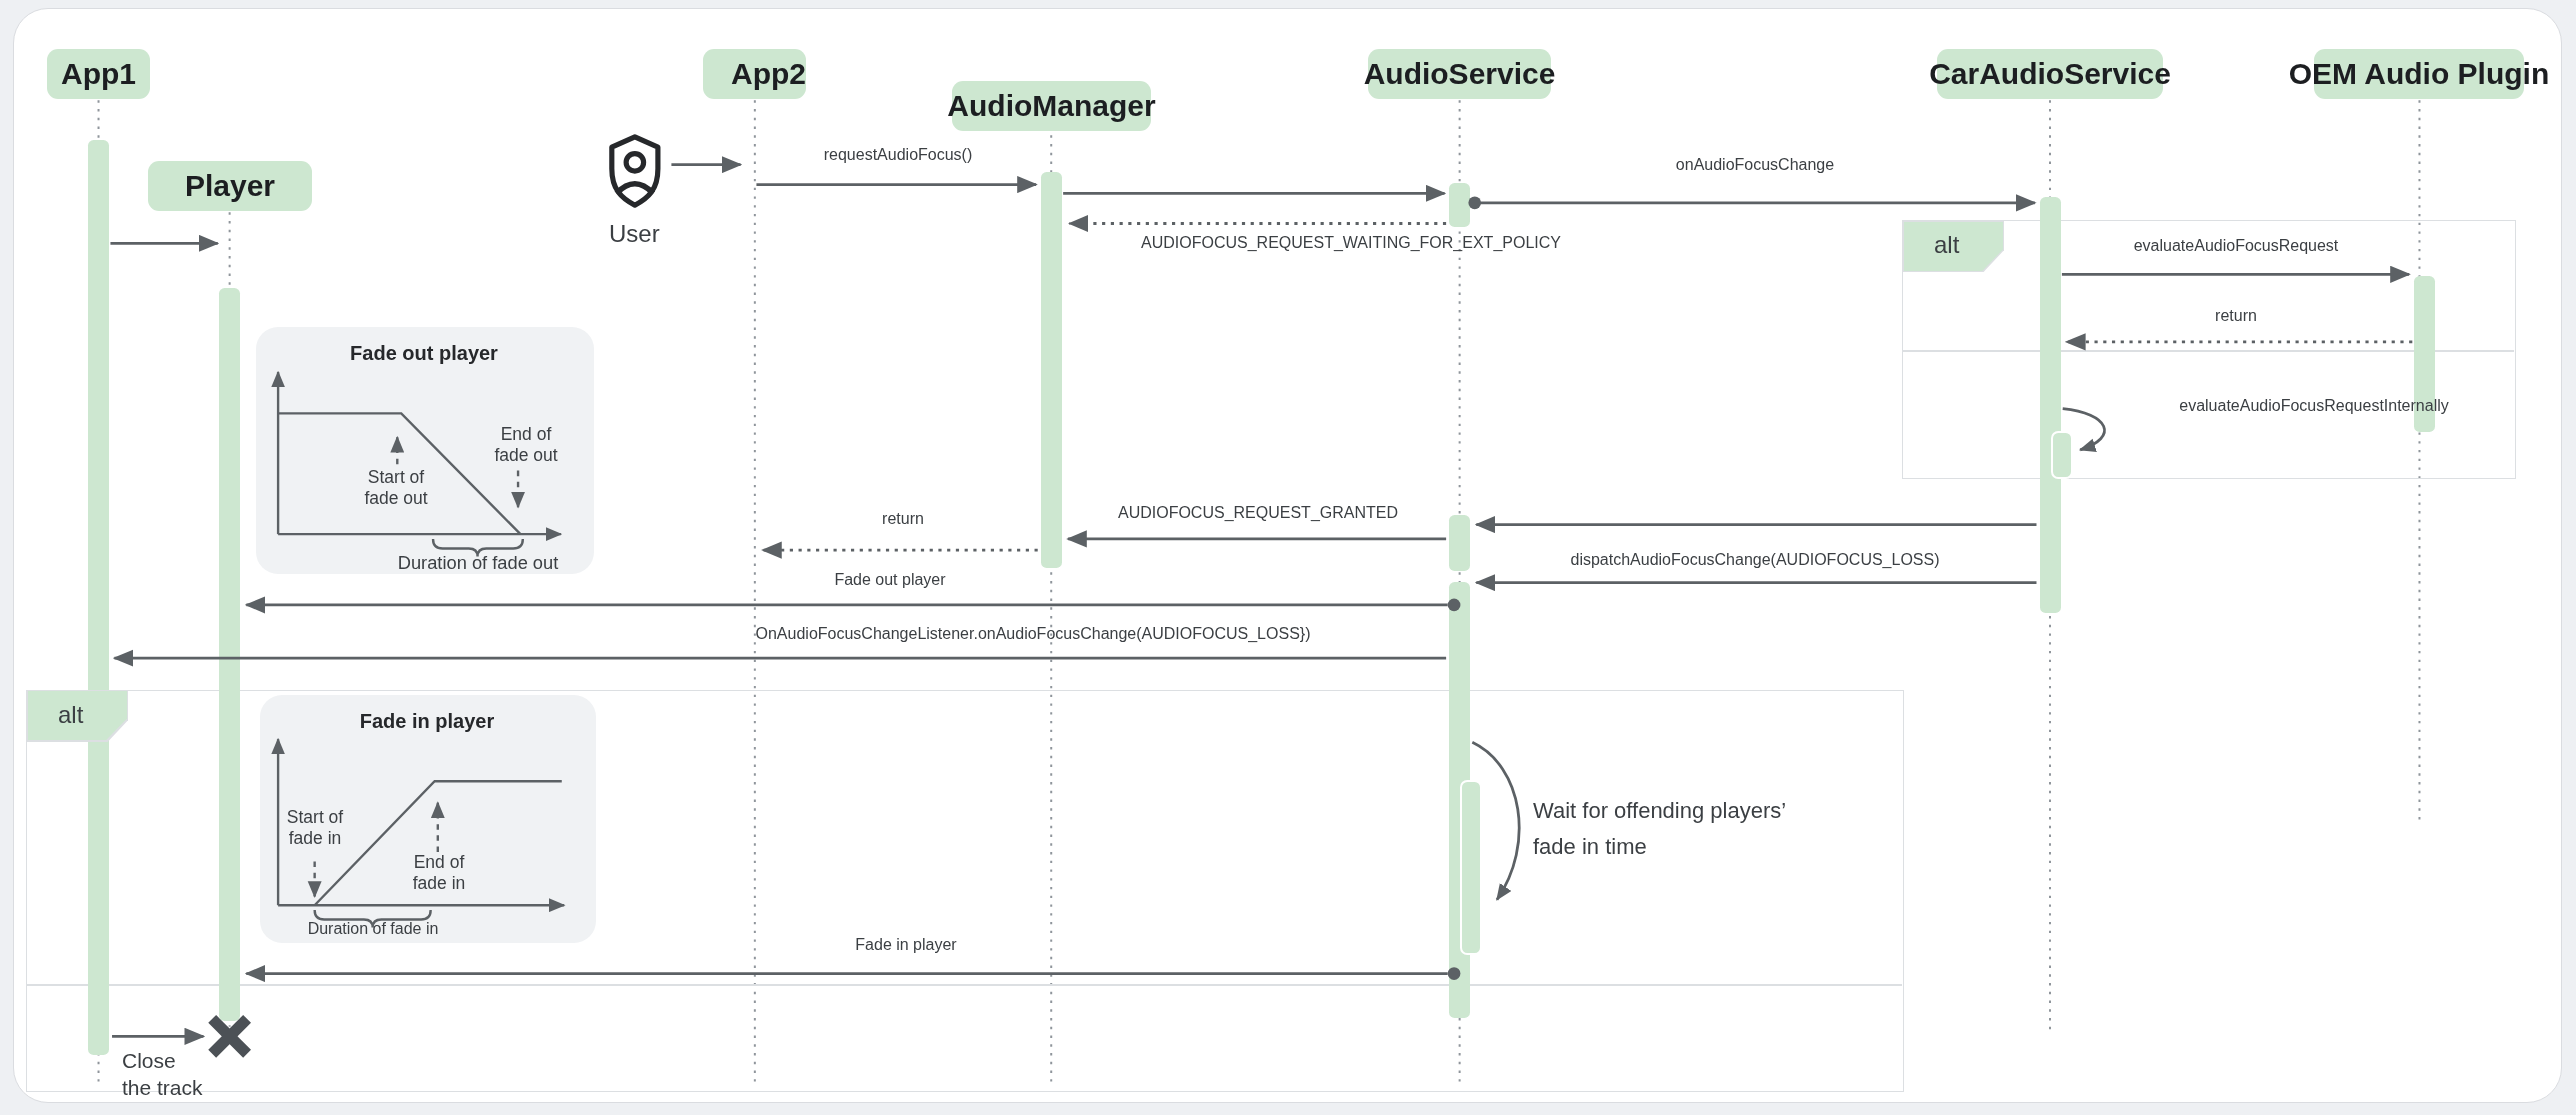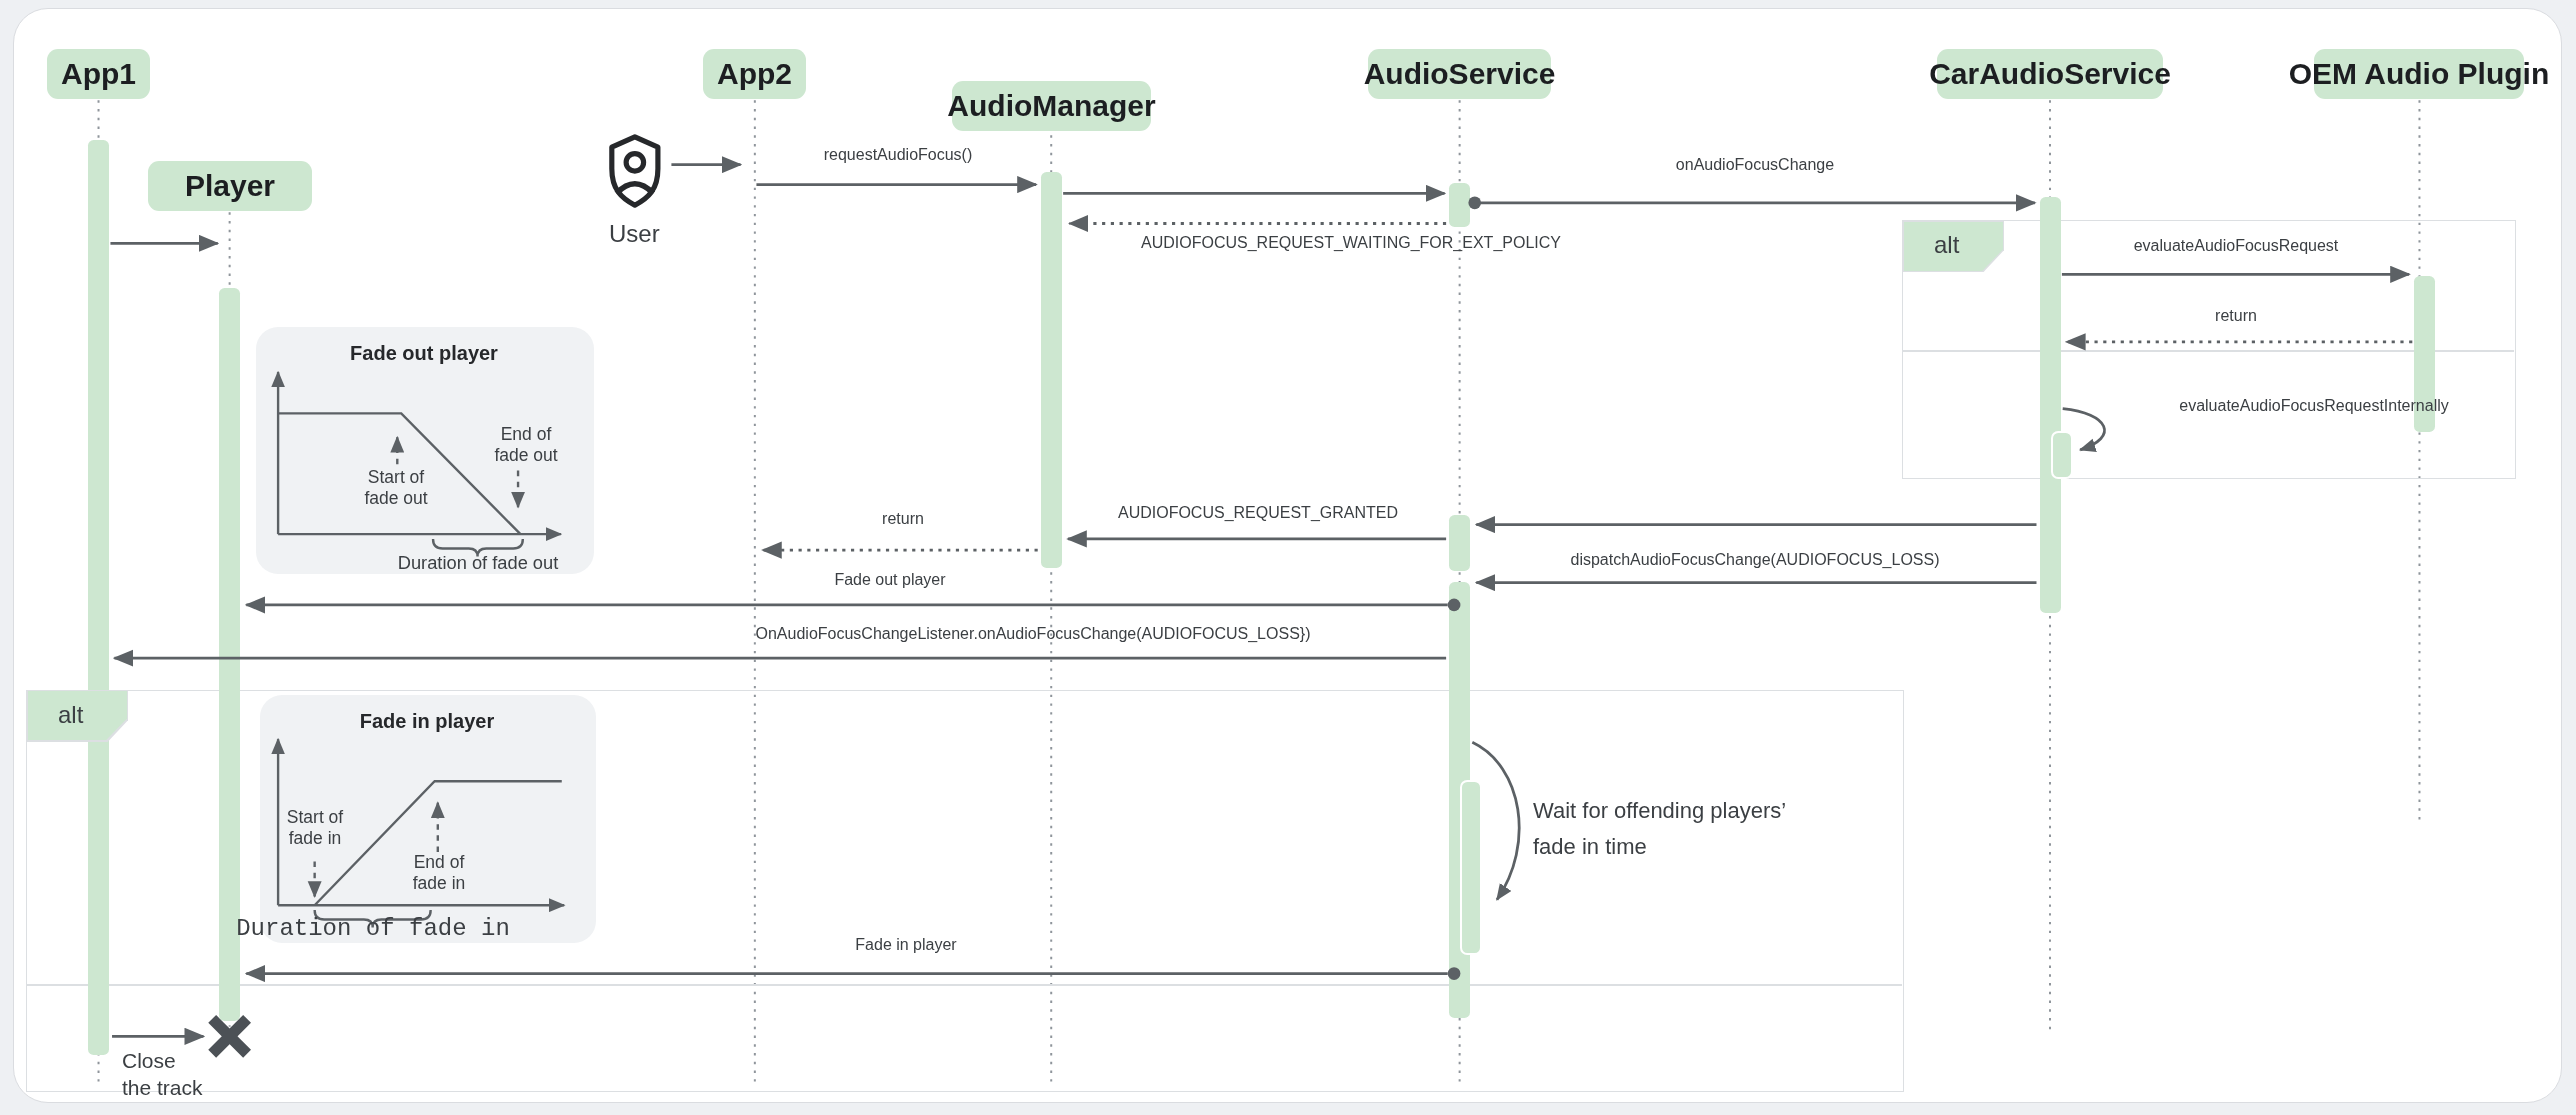--- a/index.html
+++ b/index.html
@@ -74,21 +74,21 @@
   <div class="bar" style="left:2040px;top:197px;height:416px;"></div>
   <div class="bar inner" style="left:2051px;top:431px;height:48px;"></div>
   <div class="bar" style="left:2414px;top:276px;height:156px;"></div>
 
   <div class="actor" style="left:47px;top:49px;width:103px;height:50px;">
     <span>App1</span>
     </div>
   <div class="actor" style="left:148px;top:161px;width:164px;height:50px;">
     <span>Player</span>
     </div>
-  <div class="actor" style="left:703px;top:49px;width:103px;height:50px;">
+  <div class="actor" style="left:703px;top:49px;width:103px;height:50px;justify-content:flex-end;">
     <span>App2</span>
     </div>
   <div class="actor" style="left:952px;top:49px;width:199px;height:50px;margin-top:32px;">
     <span>AudioManager</span>
     </div>
   <div class="actor" style="left:1368px;top:49px;width:183px;height:50px;">
     <span>AudioService</span>
     </div>
   <div class="actor" style="left:1937px;top:49px;width:226px;height:50px;">
     <span>CarAudioService</span>
@@ -202,15 +202,15 @@
 
   <div class="itit" style="left:427px;top:710px;">Fade in player</div>
   <div class="ilab" style="left:315px;top:807px;">
     <div>Start of</div>
     <div>fade in</div>
   </div>
   <div class="ilab" style="left:439px;top:852px;">
     <div>End of</div>
     <div>fade in</div>
   </div>
-  <div class="ilab" style="left:373px;top:919px;font-size:24px;font-family:Liberation Mono, monospace;">Duration of fade in</div>
+  <div class="ilab" style="left:373px;top:919px;font-size:16px;">Duration of fade in</div>
 </div>
 
 
 </body></html>

